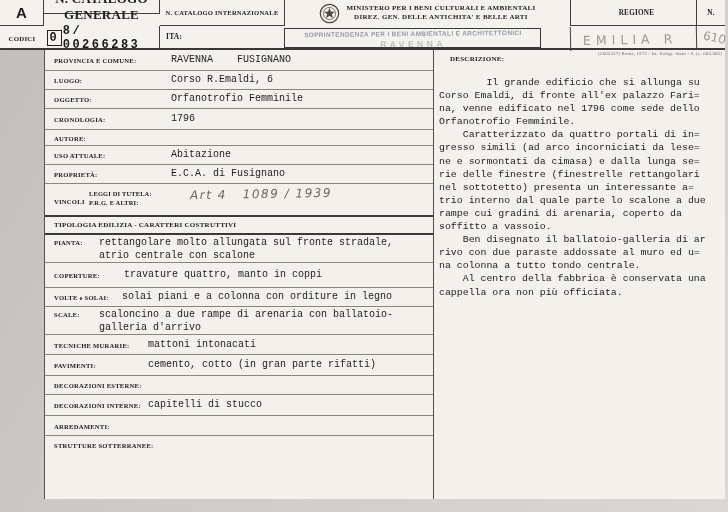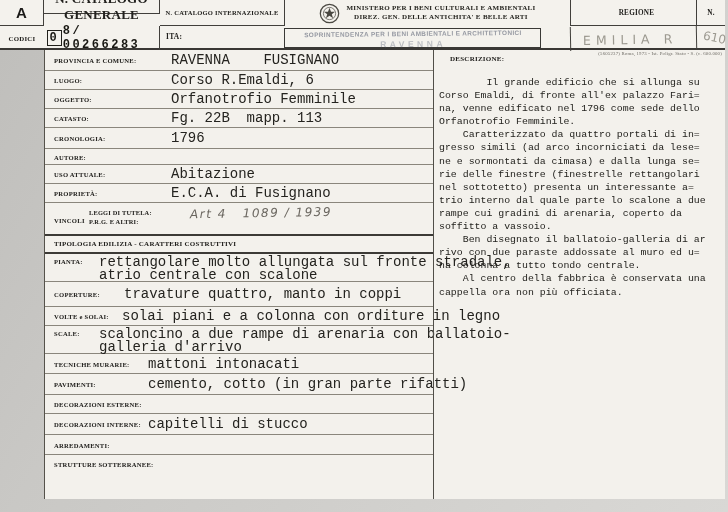--- a/index.html
+++ b/index.html
@@ -25,21 +25,21 @@
   .printnote { position:absolute; left:530px; top:51px; width:192px; text-align:right; font:4.8px "Liberation Serif",serif; color:#6d6a64; letter-spacing:.2px; }
   .minc { left:285px; top:0; width:285px; height:26px; display:flex; align-items:flex-start; justify-content:center; gap:6px; padding-top:3px; }
   .minlines { text-align:center; font:bold 7px "Liberation Serif", serif; letter-spacing:.3px; color:#25241f; line-height:8.5px; padding-top:1px; }
   .fields { position:absolute; left:44px; top:50px; width:389px; height:449px; border-left:1px solid #55524b; }
   .row { position:relative; border-bottom:1px solid #8a867c; }
   .row.dark { border-bottom:2px solid #3c3a36; }
   .row.nob { border-bottom:none; }
   .h16{height:16px}.h18{height:18px}.h19{height:19px}.h20{height:20px}.h21{height:21px}.h25{height:25px}.h27{height:27px}.h28{height:28px}.h33{height:33px}
   .flabel { position:absolute; left:9px; top:50%; transform:translateY(-50%); }
   .flabel.lt { top:4px; transform:none; }
-  .fvalue { position:absolute; top:50%; transform:translateY(-50%); font-size:14px; line-height:12.5px; }
+  .fvalue { position:absolute; top:50%; transform:translateY(-50%); font-size:10px; line-height:12.5px; }
   .fvalue.lt { top:2px; transform:none; }
   .off54{left:54px}.off77{left:77px}.off79{left:79px}.off103{left:103px}.off126{left:126px}
   .vsub { position:absolute; left:44px; top:5px; font:bold 6.4px "Liberation Serif",serif; letter-spacing:.2px; color:#22211e; line-height:9px; }
   .vhand { position:absolute; left:145px; top:3px; font:italic 12px "DejaVu Sans",sans-serif; color:#6b6760; letter-spacing:1.5px; transform:rotate(-1deg); white-space:pre; }
   .desc { position:absolute; left:433px; top:50px; width:292px; height:449px; border-left:1px solid #504e48; }
   .desc-label { position:absolute; left:16px; top:5px; }
   .desc-text { position:absolute; left:5px; top:26px; width:284px; font-size:9.9px; line-height:13.1px; white-space:pre; }
   .regval { padding:6px 0 0 12px; font-size:12.5px; letter-spacing:5px; transform:rotate(-1deg); }
   .nval { padding:4px 0 0 6px; font-size:12px; transform:rotate(12deg); }
 </style>
@@ -107,24 +107,20 @@
       <span class="flabel lbl">PROVINCIA E COMUNE:</span>
       <span class="fvalue typed off126">RAVENNA    FUSIGNANO</span>
     </div>
     <div class="row h19">
       <span class="flabel lbl">LUOGO:</span>
       <span class="fvalue typed off126">Corso R.Emaldi, 6</span>
     </div>
     <div class="row h19">
       <span class="flabel lbl">OGGETTO:</span>
       <span class="fvalue typed off126">Orfanotrofio Femminile</span>
-    </div>
-    <div class="row h19">
-      <span class="flabel lbl">CATASTO:</span>
-      <span class="fvalue typed off126">Fg. 22B  mapp. 113</span>
     </div>
     <div class="row h21">
       <span class="flabel lbl">CRONOLOGIA:</span>
       <span class="fvalue typed off126">1796</span>
     </div>
     <div class="row h16">
       <span class="flabel lbl">AUTORE:</span>
       <span class="fvalue typed off126"></span>
     </div>
     <div class="row h19">

